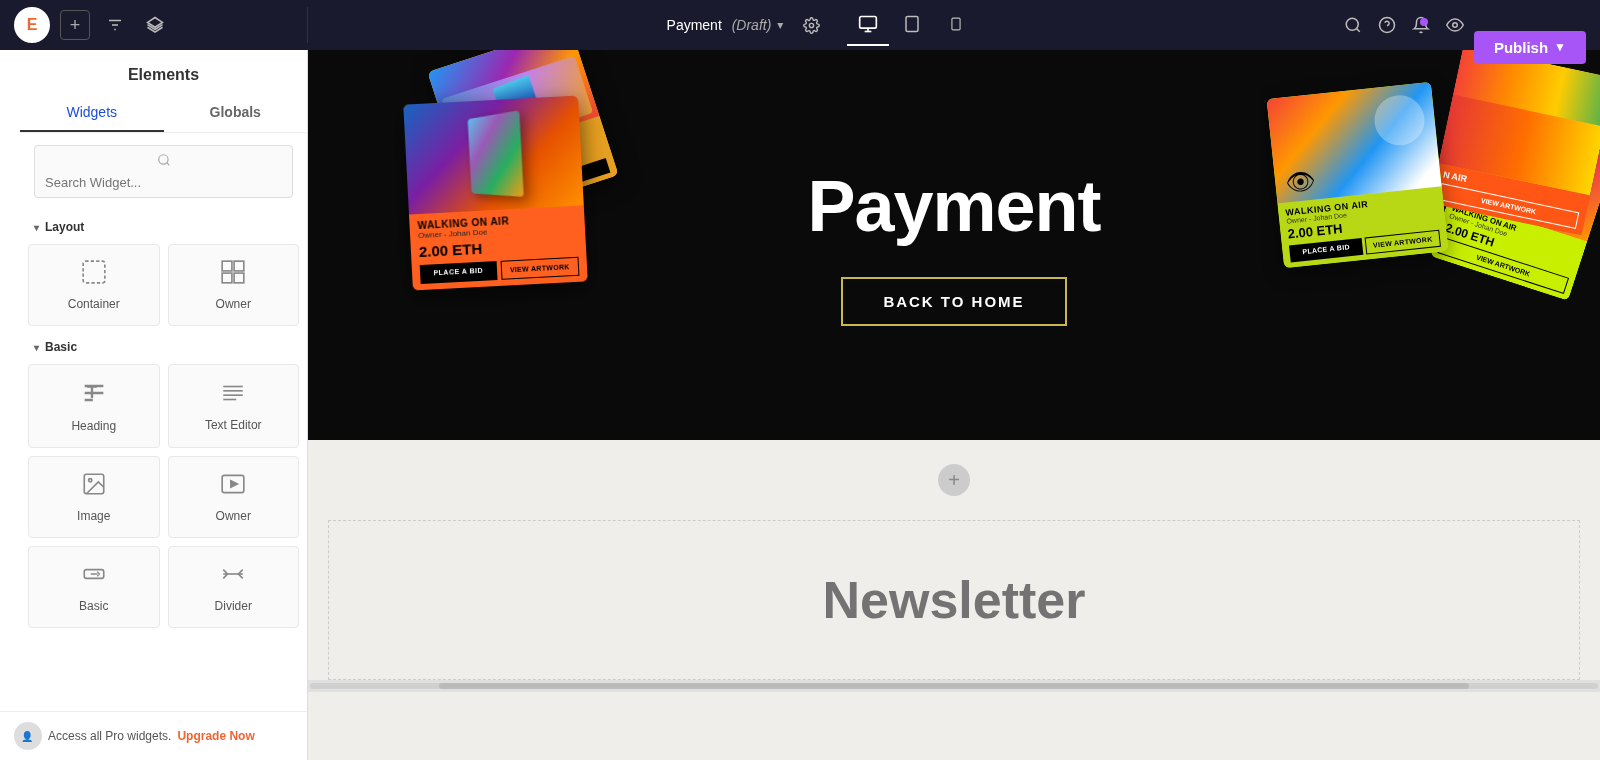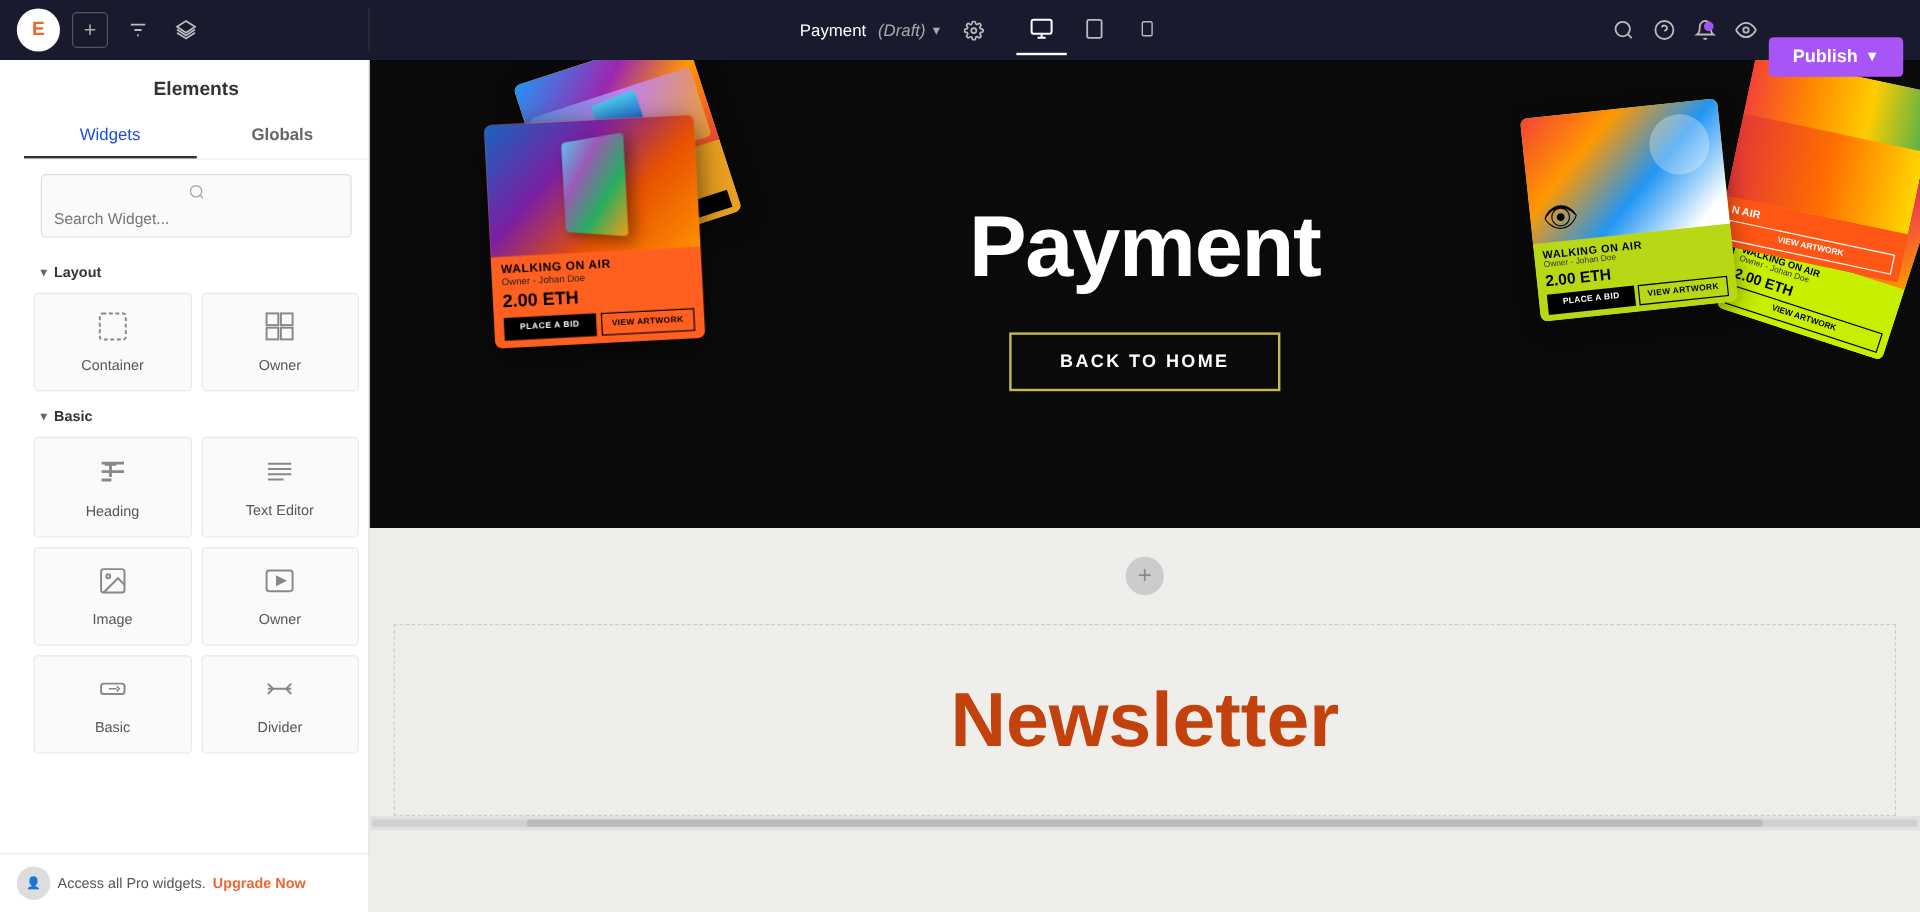--- a/index.html
+++ b/index.html
@@ -173,21 +173,21 @@
       display: flex; align-items: center; justify-content: center;
       font-size: 20px; color: #888; cursor: pointer;
     }
 
     
     .newsletter-section {
       background: #f0eeeb; border: 1px dashed #ccc; margin: 0 20px;
       min-height: 160px; display: flex; align-items: center; justify-content: center;
     }
     .newsletter-title {
-      font-size: 64px; font-weight: 700; color: #c2410c;
+      font-size: 52px; font-weight: 700; color: #737373;
     }
 
     
     .h-scrollbar {
       height: 12px; background: #e0e0e0; display: flex; align-items: center;
       padding: 0 2px;
     }
     .h-scrollbar-track {
       flex: 1; height: 6px; background: #d0d0d0; border-radius: 3px; position: relative;
     }

